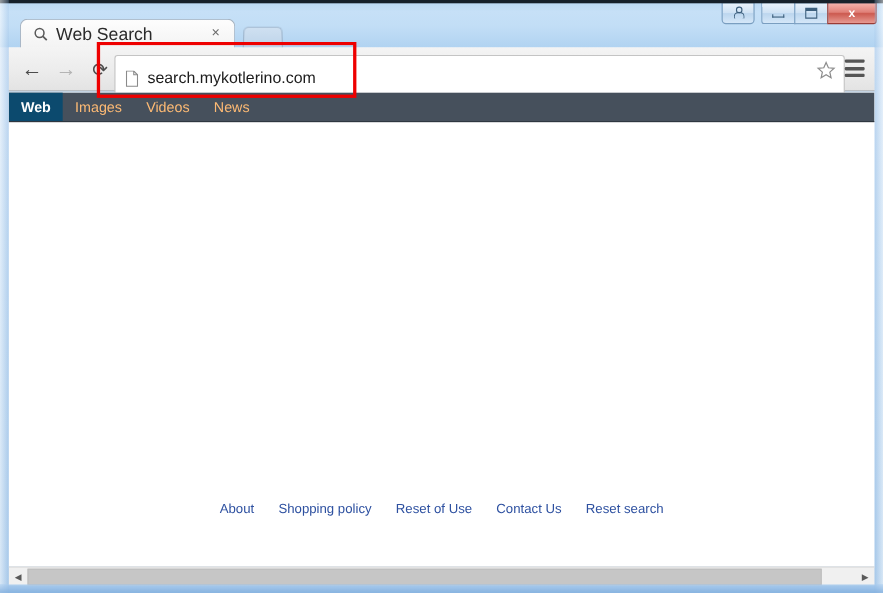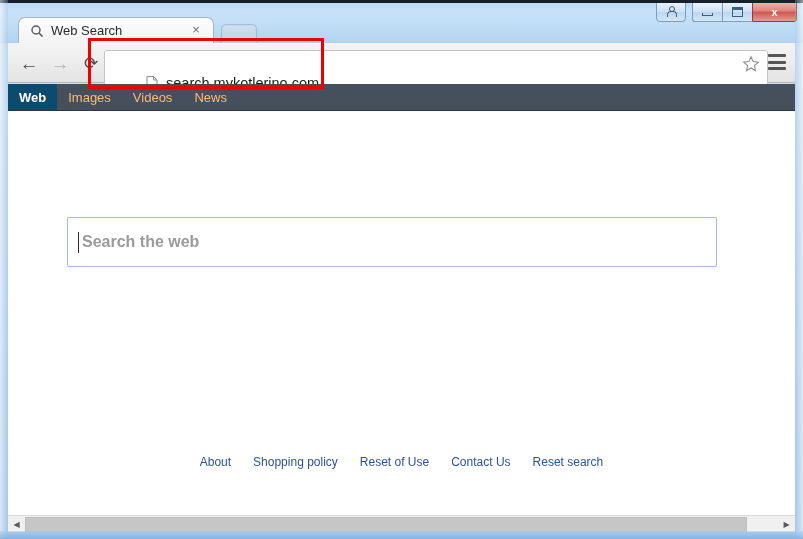--- a/index.html
+++ b/index.html
@@ -123,21 +123,21 @@
     left: 18px; top: 17px;
     width: 196px; height: 27px;
     background: linear-gradient(180deg, #fdfdfd 0%, #f3f3f3 100%);
     border: 1px solid #a7b4c2;
     border-bottom: none;
     border-radius: 7px 7px 0 0;
   }
   .tab-label {
     position: absolute;
     left: 32px; top: 5px;
-    font-size: 13px;
+    font-size: 16px;
     color: #2b2b2b;
     white-space: nowrap;
   }
   .tab-favicon {
     position: absolute;
     left: 11px; top: 6px;
     width: 14px; height: 14px;
   }
   .tab-close {
     position: absolute;
@@ -181,22 +181,21 @@
   .nav-reload  { left: 72px;  color: #4c4c4c; font-size: 17px; }
 
   .urlbar {
     position: absolute;
     left: 96px; top: 7px;
     width: 664px; height: 42px;
     background: #ffffff;
     border: 1px solid #c4c4c4;
     border-radius: 3px;
     display: flex;
-    align-items: flex-end;
-    padding-left: 32px;
+    align-items: center;
   }
   .url-docicon {
     margin-left: 9px;
     width: 12px; height: 15px;
     flex: 0 0 auto;
   }
   .url-text {
     margin-left: 8px;
     font-size: 14.5px;
     color: #1c1c1c;
@@ -416,24 +415,20 @@
         <span>Images</span>
       </div>
       <div class="sitenav-item">
         <span>Videos</span>
       </div>
       <div class="sitenav-item">
         <span>News</span>
       </div>
     </div>
 
-    <div class="search-input">
-      <div class="search-caret"></div>
-      <div class="search-placeholder">Search the web</div>
-    </div>
 
 
     <div class="footer">
       <a href="#">About</a>
       <a href="#">Shopping policy</a>
       <a href="#">Reset of Use</a>
       <a href="#">Contact Us</a>
       <a href="#">Reset search</a>
     </div>
   </div>

